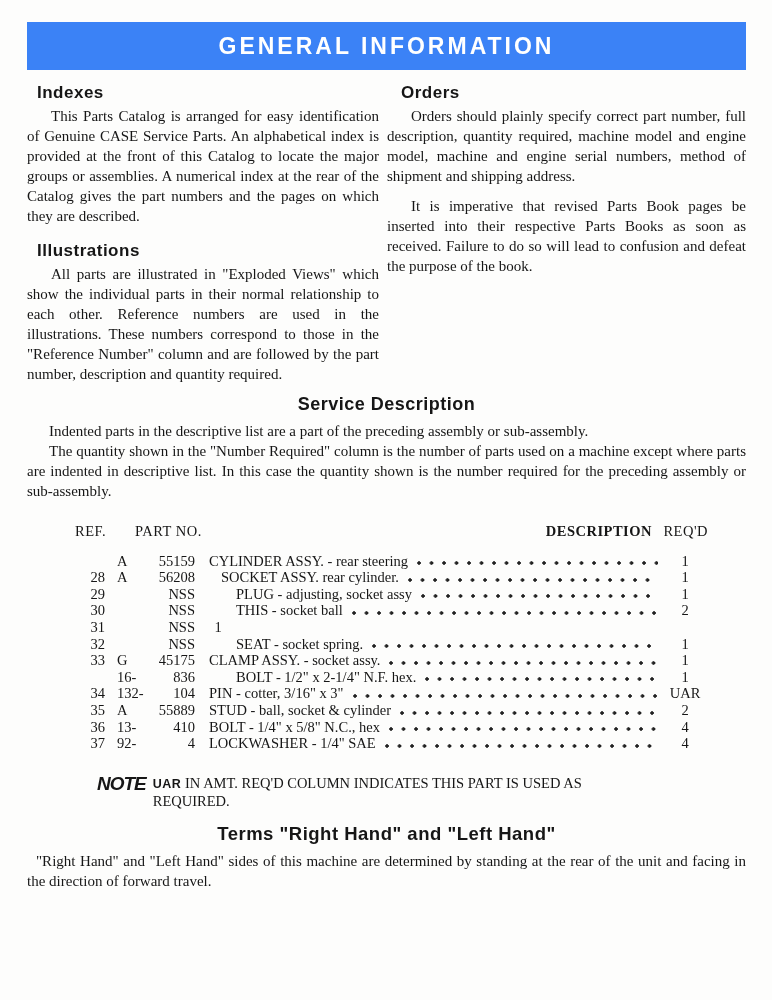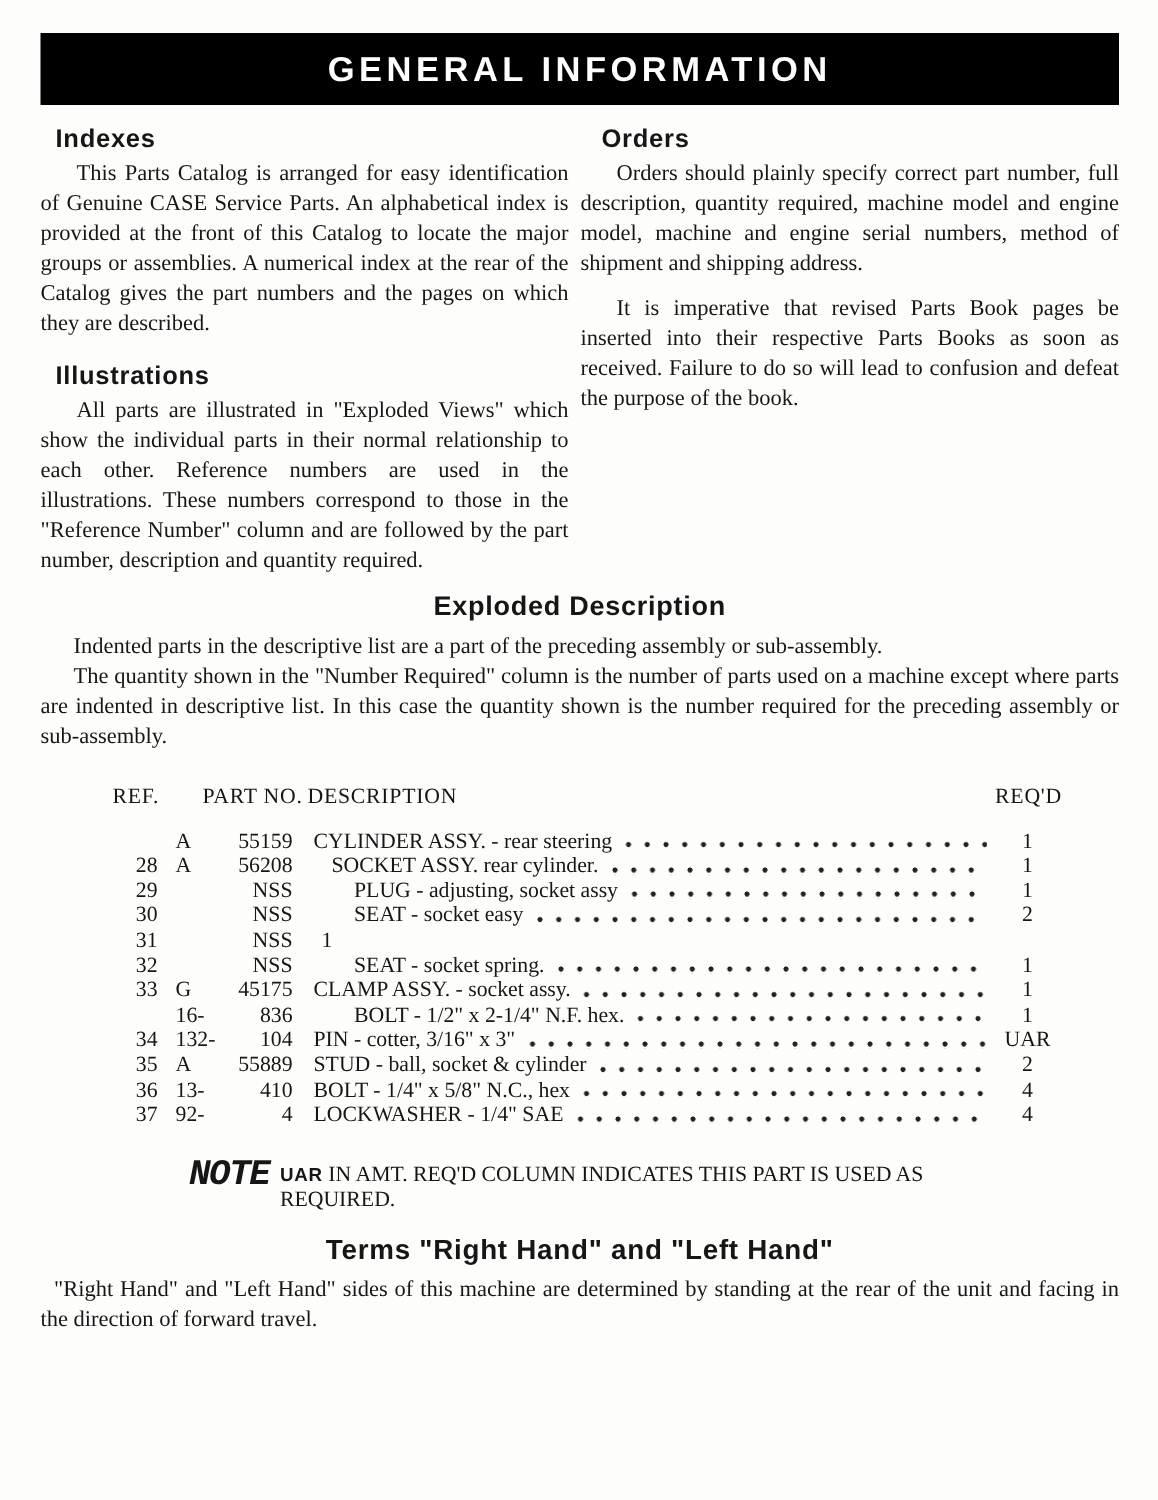--- a/index.html
+++ b/index.html
@@ -9,21 +9,21 @@
     margin:0 auto;
     background:#fdfdfc;
     color:#161616;
     font-family:"Liberation Serif", serif;
     overflow:hidden;
     box-sizing:border-box;
     padding:22px 26px 0 27px;
   }
   
   .title-bar{
-    background:#000000;
+    background:#3b82f6;
     height:48px;
     display:flex;align-items:center;justify-content:center;
   }
   .title-bar h1{
     margin:0;
     color:#ffffff;
     font-family:"Liberation Sans", sans-serif;
     font-weight:bold;
     font-size:23px;
     letter-spacing:3px;
@@ -64,46 +64,45 @@
   .ptable{margin:22px 38px 0 48px;font-size:14.5px;}
   .trow, .thead{display:flex;align-items:baseline;line-height:16.6px;}
   .thead{margin-bottom:13px;letter-spacing:0.5px;}
   .c-ref{width:30px;text-align:right;flex:none;}
   .c-prefix{width:50px;padding-left:12px;box-sizing:border-box;text-align:left;flex:none;}
   .c-part{width:40px;text-align:right;flex:none;}
   .c-desc{margin-left:14px;flex:1;display:flex;align-items:baseline;min-width:0;}
   .c-qty{width:46px;text-align:center;flex:none;}
   .thead .h-ref{flex:none;width:42px;}
   .thead .h-part{flex:none;width:88px;padding-left:18px;box-sizing:border-box;}
-  .thead .h-desc{flex:1;text-align:left;}
+  .thead .h-desc{flex:1;text-align:right;font-weight:bold;}
   .thead .h-qty{flex:none;width:56px;text-align:right;}
   .ind1{padding-left:12px;}
   .ind2{padding-left:27px;}
   .dtext{white-space:nowrap;}
   .leader{
     flex:1;
     align-self:stretch;
     margin:0 4px 0 7px;
     min-width:14px;
     background-image:radial-gradient(circle at 2px 2px, #222 1.5px, transparent 1.9px);
     background-size:12.5px 5px;
     background-repeat:repeat-x;
     background-position:2px calc(100% - 3px);
   }
   
   .note{display:flex;margin:23px 0 0 70px;}
   .note-label{
-    font-family:Liberation Mono, monospace;
+    font-family:Liberation Sans, sans-serif;
     font-weight:bold;font-style:italic;
-    font-size:24px;
+    font-size:19px;
     letter-spacing:-1px;
     flex:none;
     margin-right:7px;
     line-height:17px;
-    margin-left:29px;
   }
   .note-items{max-width:478px;}
   .note-item{font-size:14.5px;line-height:17.5px;text-align:left;}
   .note-item + .note-item{margin-top:2px;}
   .note-term{
     font-family:"Liberation Sans", sans-serif;
     font-weight:bold;
     font-size:12.5px;
     letter-spacing:0.5px;
   }
@@ -128,21 +127,21 @@
       <p class="body">All parts are illustrated in "Exploded Views" which show the individual parts in their normal relationship to each other. Reference numbers are used in the illustrations. These numbers correspond to those in the "Reference Number" column and are followed by the part number, description and quantity required.</p>
     </div>
     <div class="col col-right">
       <h2 class="sec">Orders</h2>
       <p class="body">Orders should plainly specify correct part number, full description, quantity required, machine model and engine model, machine and engine serial numbers, method of shipment and shipping address.</p>
       <p class="body">It is imperative that revised Parts Book pages be inserted into their respective Parts Books as soon as received. Failure to do so will lead to confusion and defeat the purpose of the book.</p>
     </div>
   </div>
 
   <div class="wide">
-    <h2 class="center">Exploded Description</h2>
+    <h2 class="center">Service Description</h2>
     <p class="body">Indented parts in the descriptive list are a part of the preceding assembly or sub-assembly.</p>
     <p class="body">The quantity shown in the "Number Required" column is the number of parts used on a machine except where parts are indented in descriptive list. In this case the quantity shown is the number required for the preceding assembly or sub-assembly.</p>
   </div>
 
   <div class="ptable">
     <div class="thead">
       <span class="h-ref">REF.</span>
       <span class="h-part">PART NO.</span>
       <span class="h-desc">DESCRIPTION</span>
       <span class="h-qty">REQ'D</span>
@@ -176,21 +175,21 @@
           <span class="dtext">PLUG - adjusting, socket assy</span>
           <span class="leader"></span>
         </span>
       <span class="c-qty">1</span>
     </div>
     <div class="trow">
       <span class="c-ref">30</span>
       <span class="c-prefix"></span>
       <span class="c-part">NSS</span>
       <span class="c-desc ind2">
-          <span class="dtext">SEAT - socket easy</span>
+          <span class="dtext">THIS - socket ball</span>
           <span class="leader"></span>
         </span>
       <span class="c-qty">2</span>
     </div>
     <div class="trow">
       <span class="c-ref">31</span>
       <span class="c-prefix"></span>
       <span class="c-part">NSS</span>
       <span class="c-qty">1</span>
     </div>

